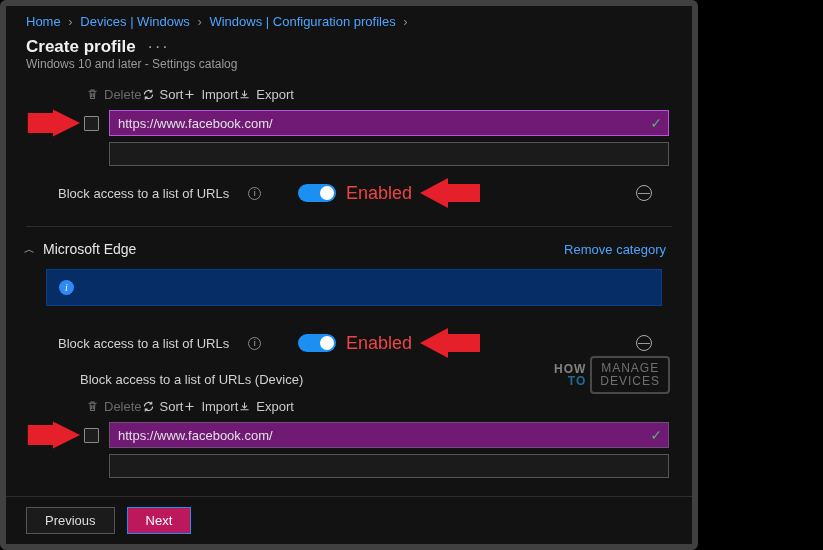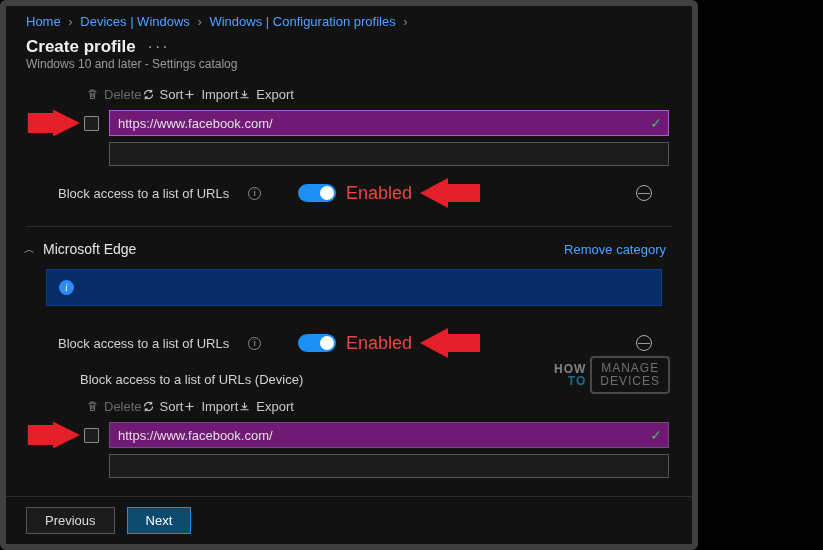--- a/index.html
+++ b/index.html
@@ -173,21 +173,21 @@
     position:absolute; left:0; right:0; bottom:0;
     border-top:1px solid #2d2d2d;
     padding:10px 20px;
     display:flex; gap:12px;
     background:#121212;
   }
   .btn {
     padding: 5px 18px; font-size:13px; cursor:pointer;
     border:1px solid #555; background:#1b1b1b; color:#ddd;
   }
-  .btn.primary { background:#0c4a6e; border-color:#1b8ff2; color:#fff; }
+  .btn.primary { background:#be185d; border-color:#1b8ff2; color:#fff; }
 </style>
 </head>
 <body>
 
 <div class="frame">
 
   <div class="breadcrumb">
     <a>Home</a>
     <span class="sep">›</span>
     <a>Devices | Windows</a>

